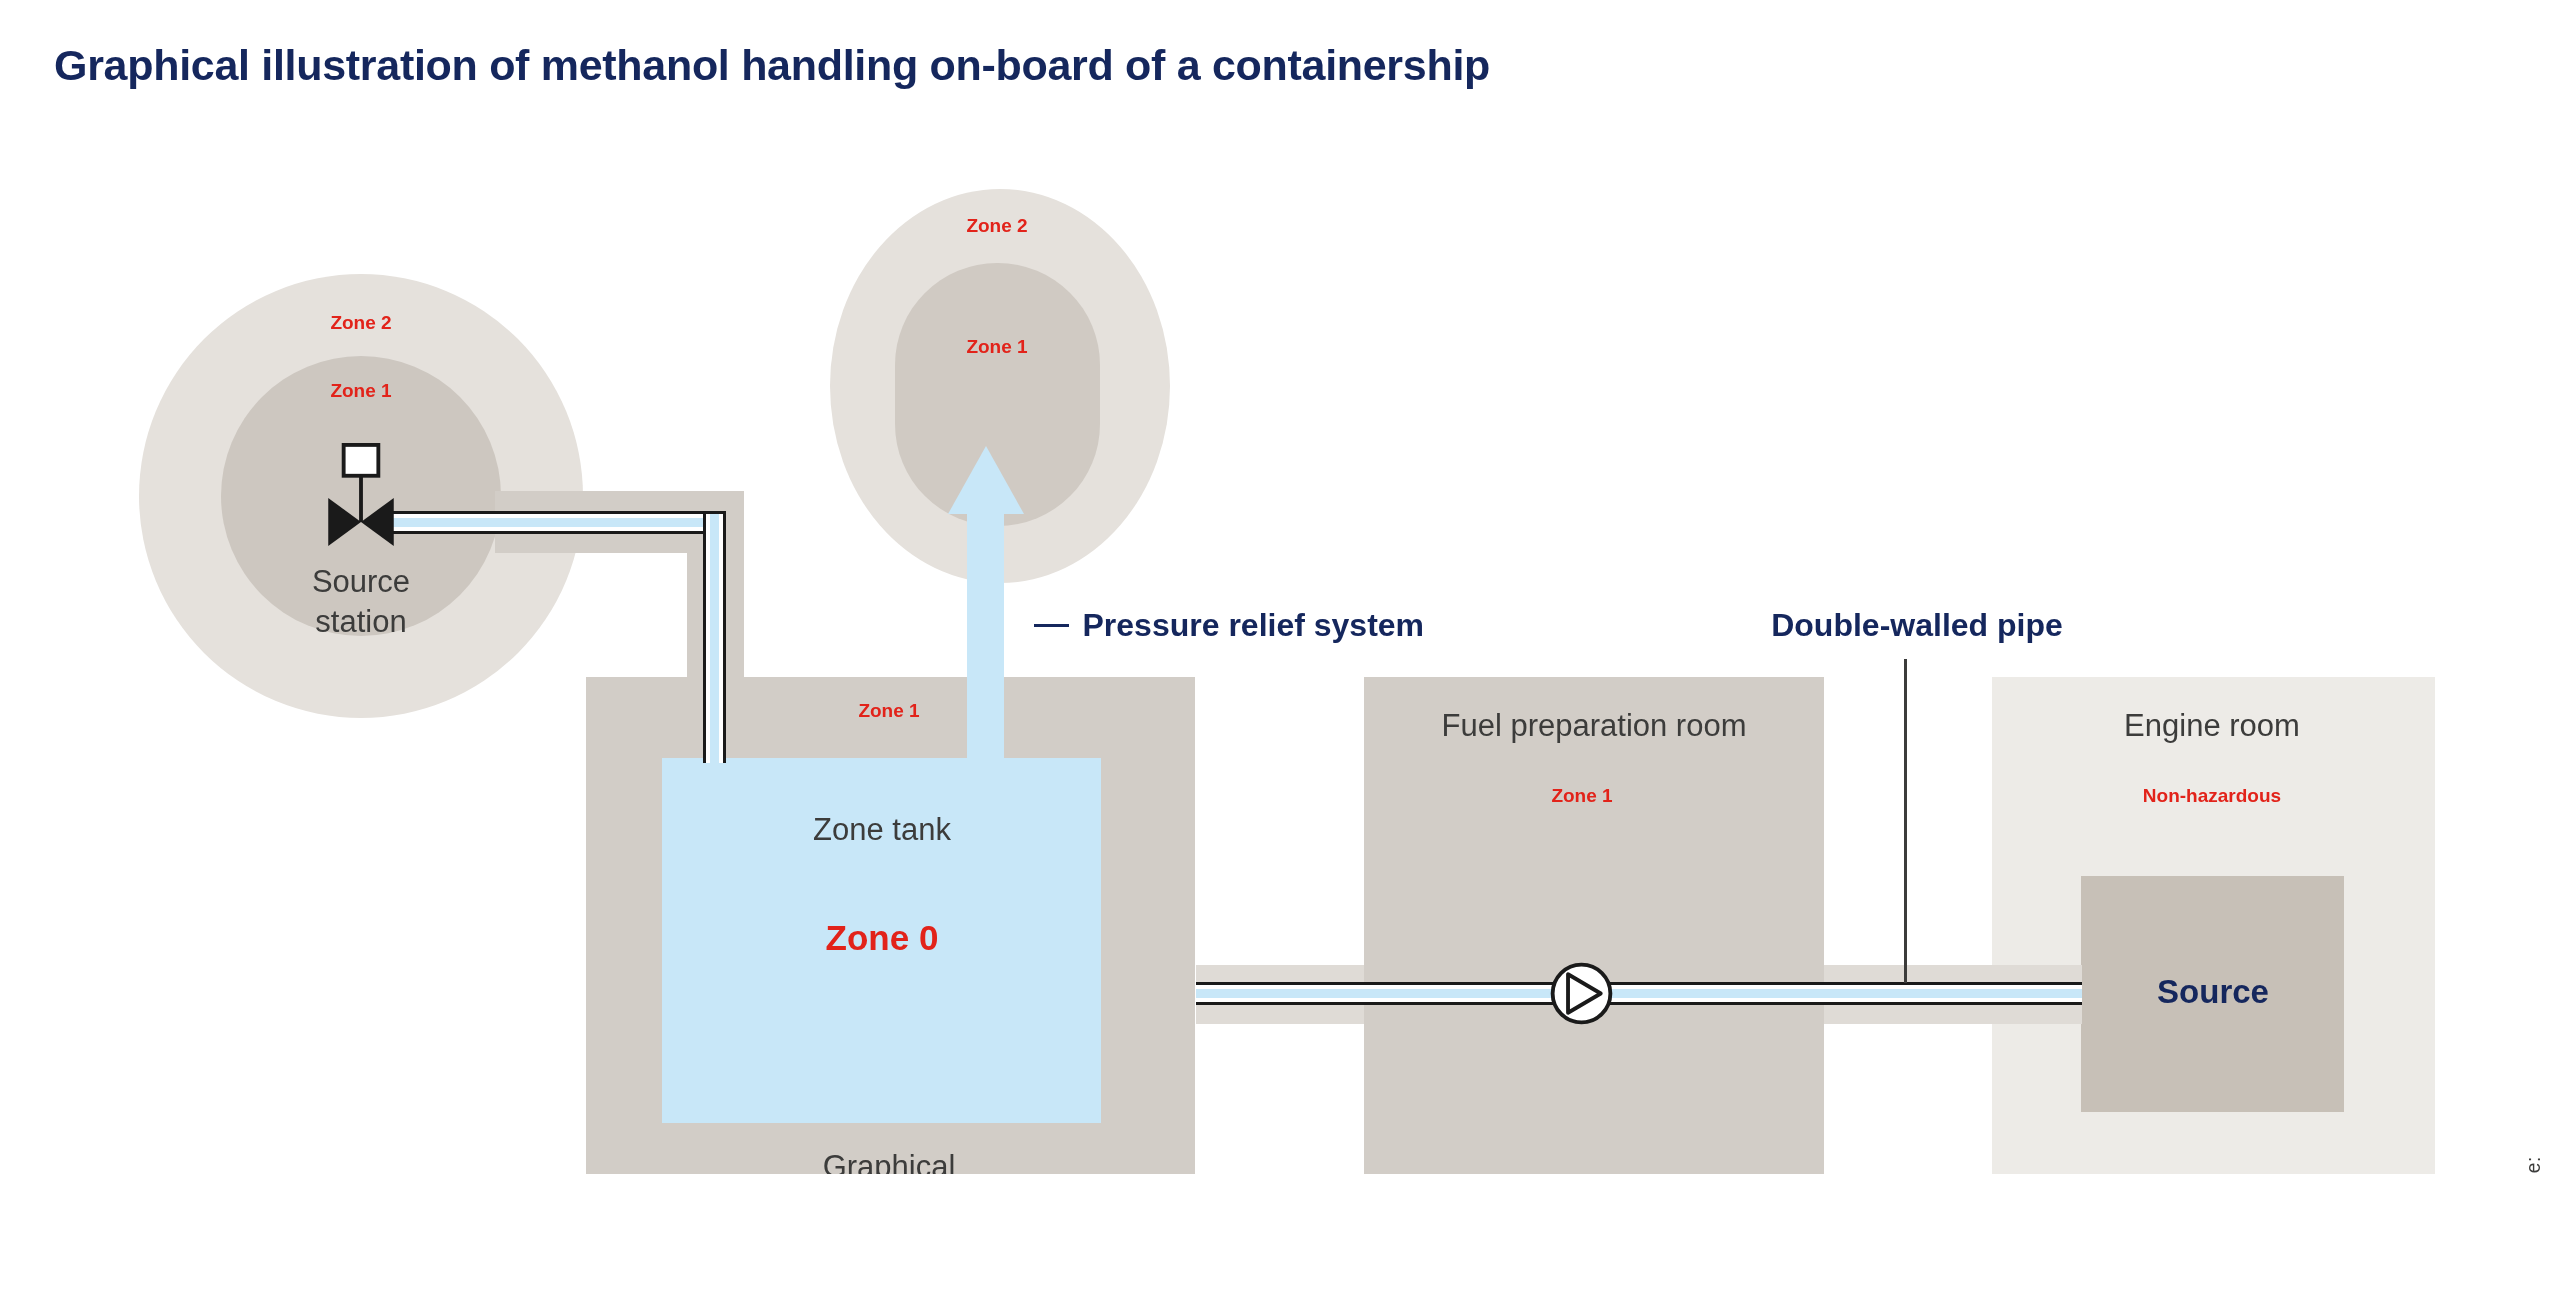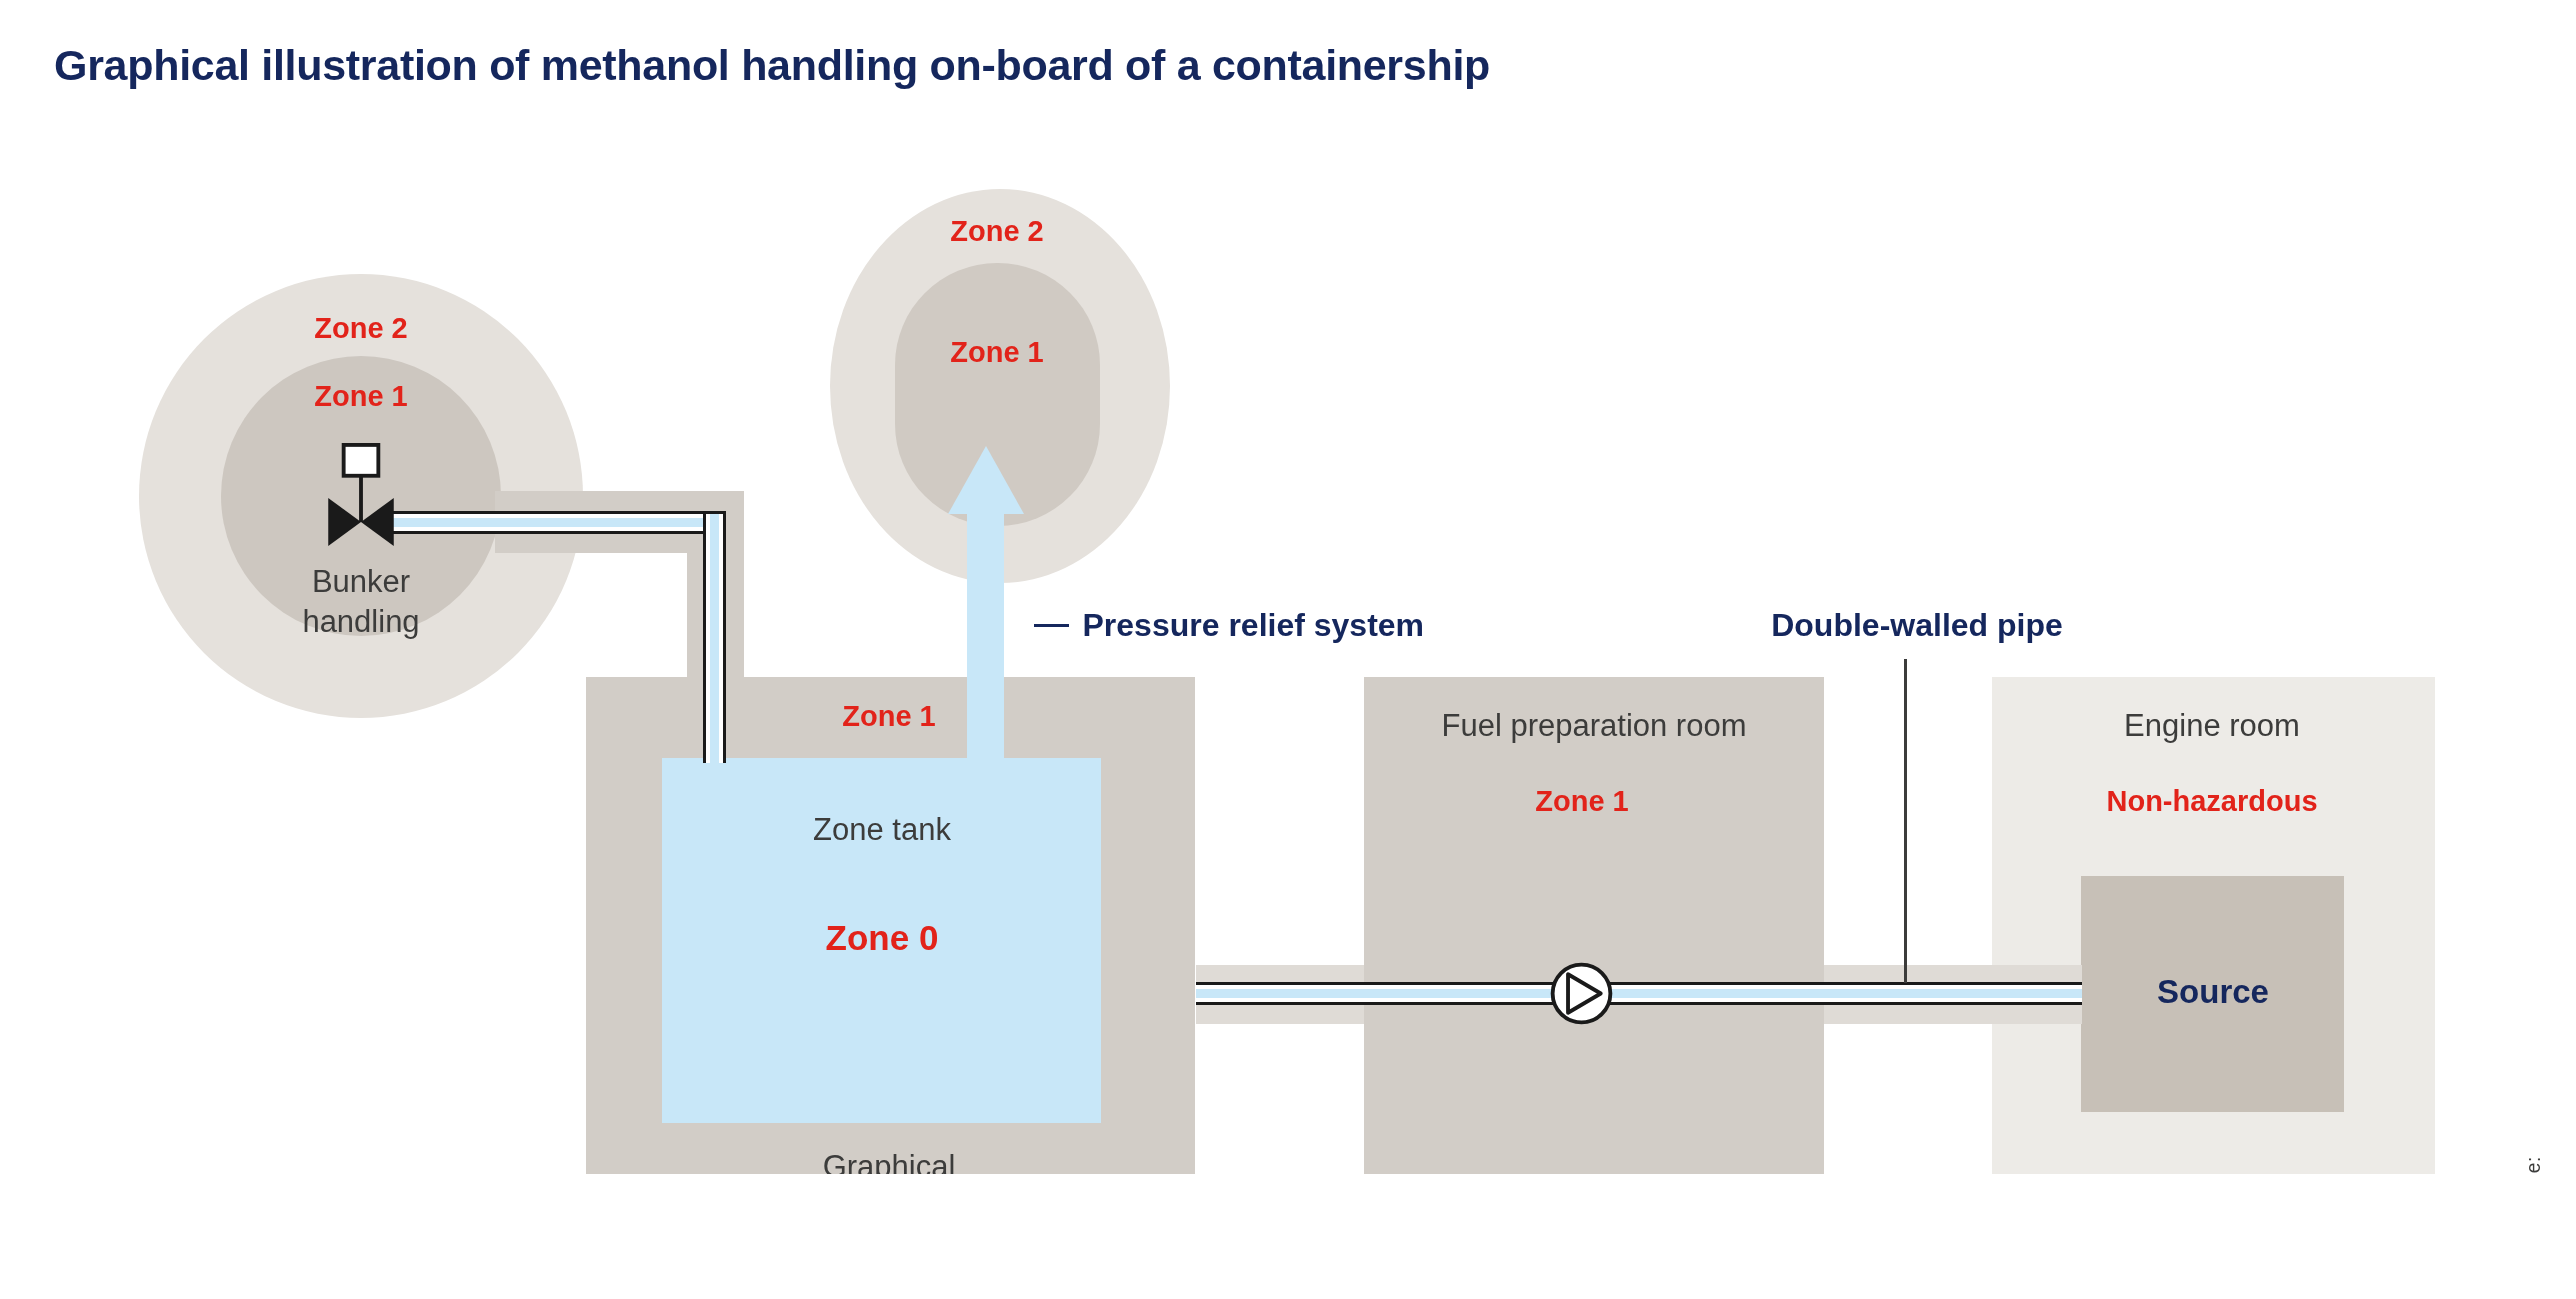--- a/index.html
+++ b/index.html
@@ -3,21 +3,21 @@
 <meta charset="utf-8">
 <style>
   html,body{margin:0;padding:0;background:#fff;}
   .canvas{
     position:relative;width:2576px;height:1174px;background:#ffffff;
     font-family:"Liberation Sans",sans-serif;color:#3c3c3b;overflow:hidden;
   }
   .abs{position:absolute;}
   .ctr{transform:translateX(-50%);white-space:nowrap;text-align:center;}
   .title{color:#15275d;font-weight:bold;font-size:43px;letter-spacing:-0.3px;}
-  .zone{color:#e2231a;font-weight:bold;font-size:29px;}
+  .zone{color:#e2231a;font-weight:bold;font-size:19px;}
   .room-label{color:#3c3c3b;font-size:31px;text-align:center;}
   .navy-bold{color:#15275d;font-weight:bold;font-size:32px;}
   .circle{border-radius:50%;}
   .pipe-h{
     height:23px;
     background:linear-gradient(to bottom,
       #1a1a1a 0,#1a1a1a 2.9px,
       #ffffff 2.9px,#ffffff 6.8px,
       #c8e7f8 6.8px,#c8e7f8 16.4px,
       #ffffff 16.4px,#ffffff 20px,
@@ -79,21 +79,21 @@
     <polygon points="68,57 68,107 34,82" fill="#1a1a1a"></polygon>
   </svg>
 
   <svg class="abs" style="left:1543px;top:955px;" width="77" height="77" viewBox="0 0 80 80">
     <circle cx="40" cy="40" r="30" fill="#ffffff" stroke="#1a1a1a" stroke-width="4"></circle>
     <polygon points="26,20 26,60 60,40" fill="#ffffff" stroke="#1a1a1a" stroke-width="4" stroke-linejoin="round"></polygon>
   </svg>
 
   <div class="abs ctr zone" style="left:361px;top:312px;">Zone 2</div>
   <div class="abs ctr zone" style="left:361px;top:380px;">Zone 1</div>
-  <div class="abs room-label" style="left:279px;top:562px;width:164px;text-align:center;line-height:1.3;">Bunker handling</div>
+  <div class="abs room-label" style="left:279px;top:562px;width:164px;text-align:center;line-height:1.3;">Source station</div>
 
   <div class="abs ctr zone" style="left:997px;top:215px;">Zone 2</div>
   <div class="abs ctr zone" style="left:997px;top:336px;">Zone 1</div>
 
   <div class="abs ctr zone" style="left:889px;top:700px;">Zone 1</div>
   <div class="abs ctr room-label" style="left:882px;top:812px;">Zone tank</div>
   <div class="abs ctr zone" style="left:882px;top:918px;font-size:35px;">Zone 0</div>
   <div class="abs ctr room-label" style="left:889px;top:1149px;">Graphical</div>
 
   <div class="abs ctr room-label" style="left:1594px;top:708px;">Fuel preparation room</div>

